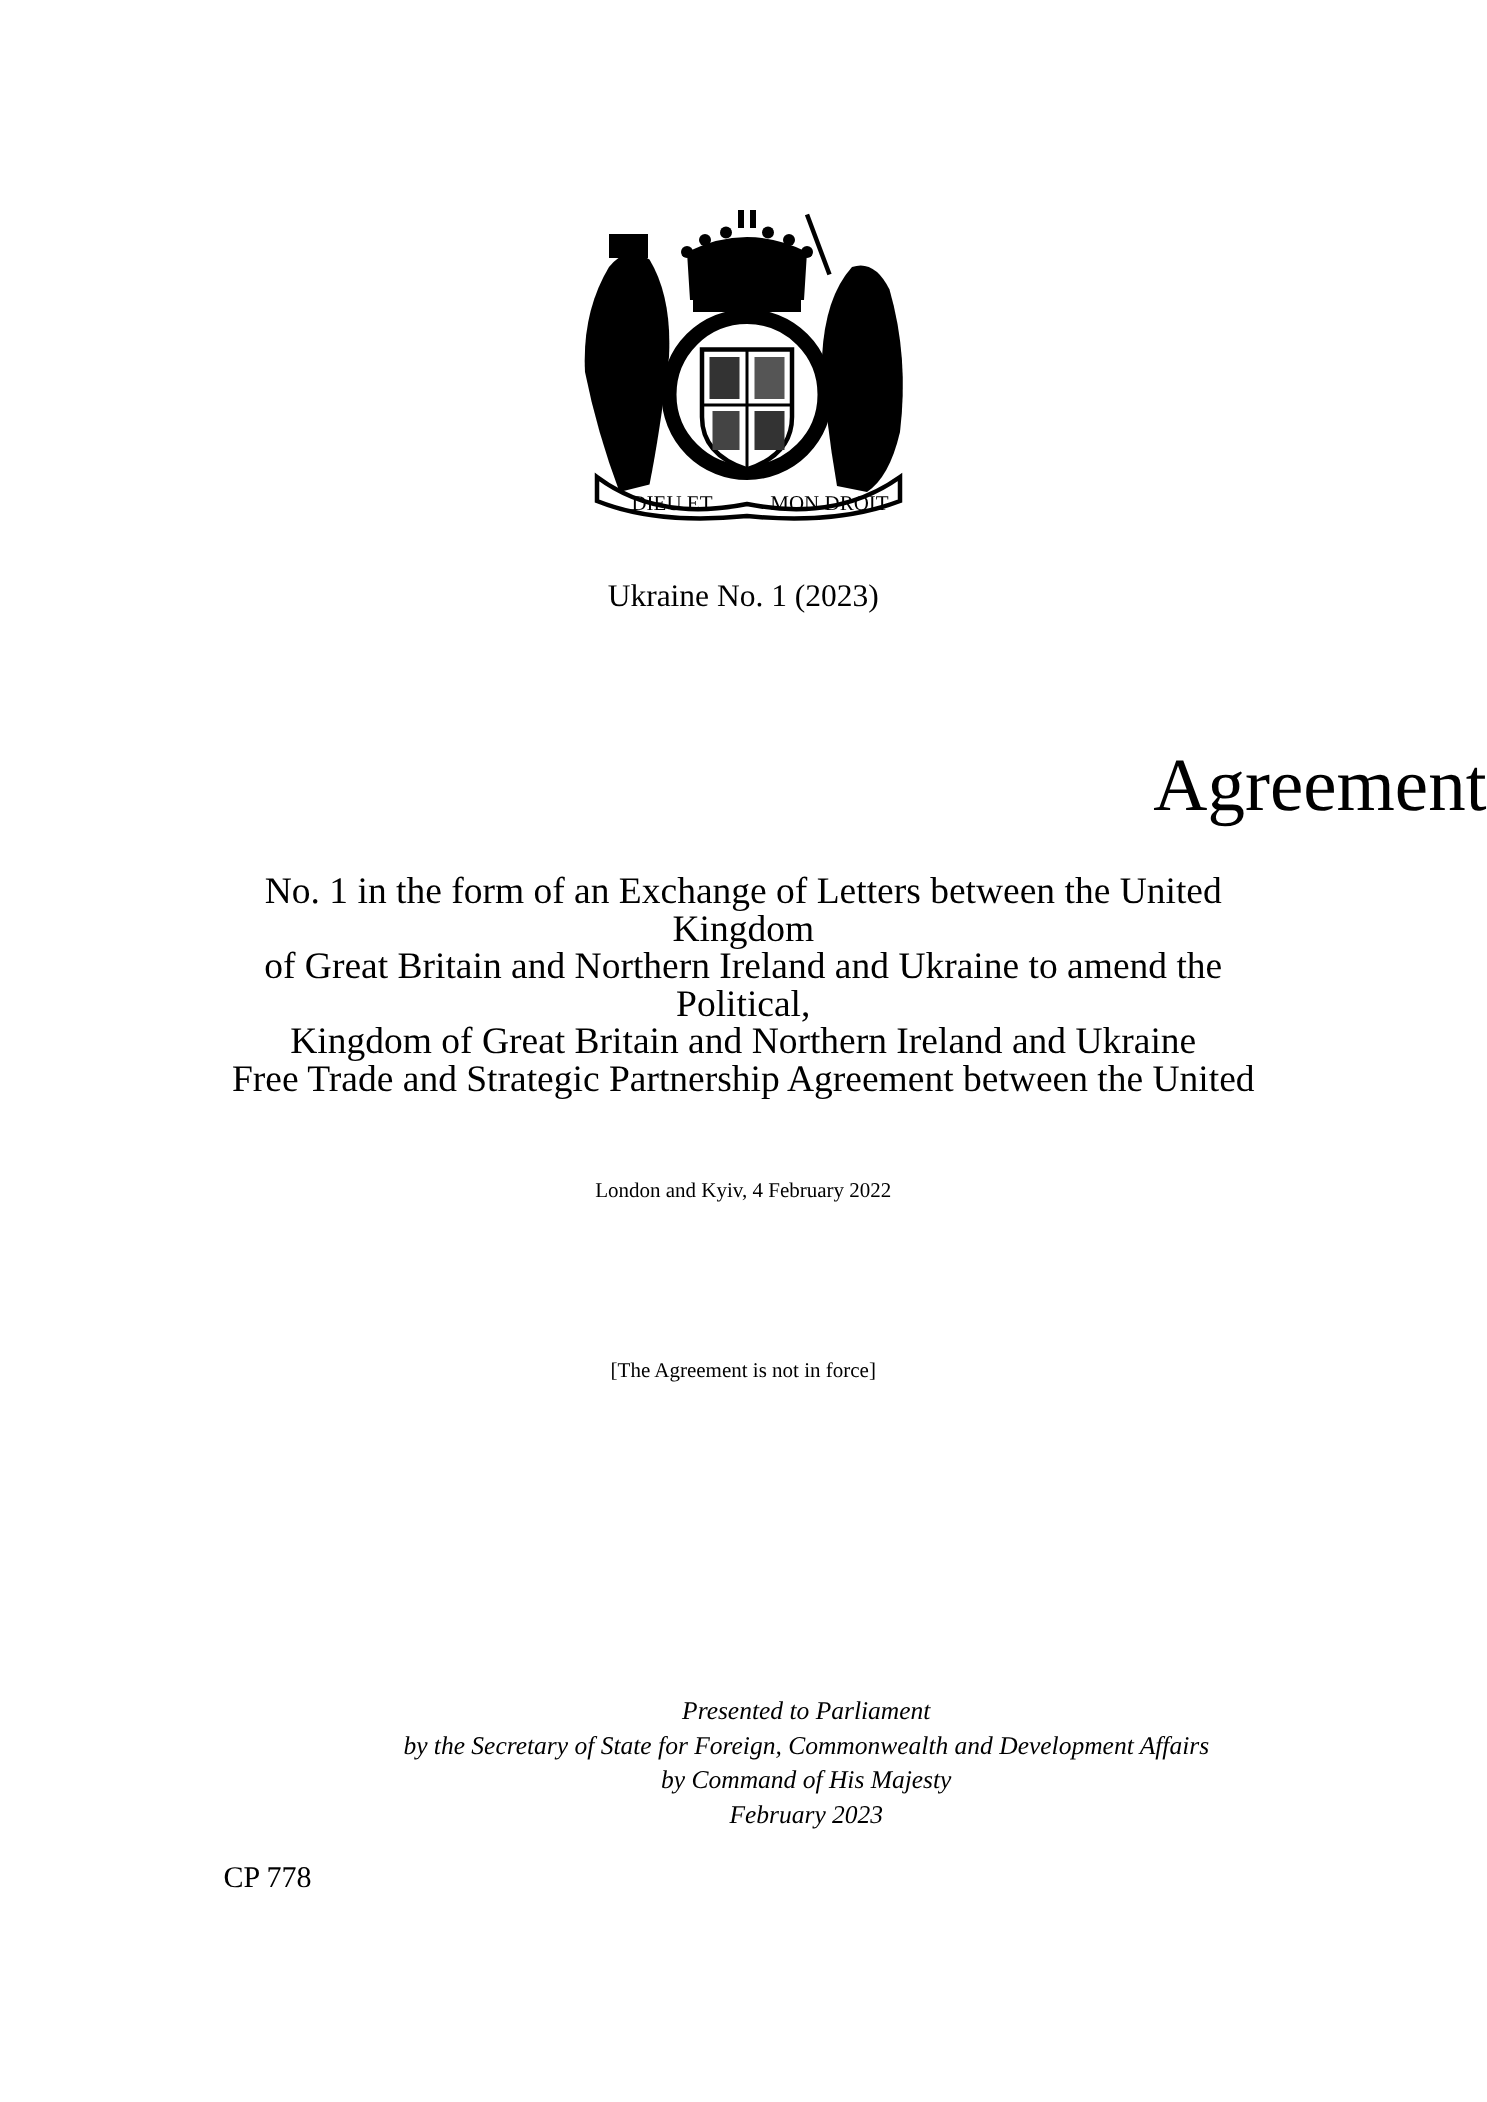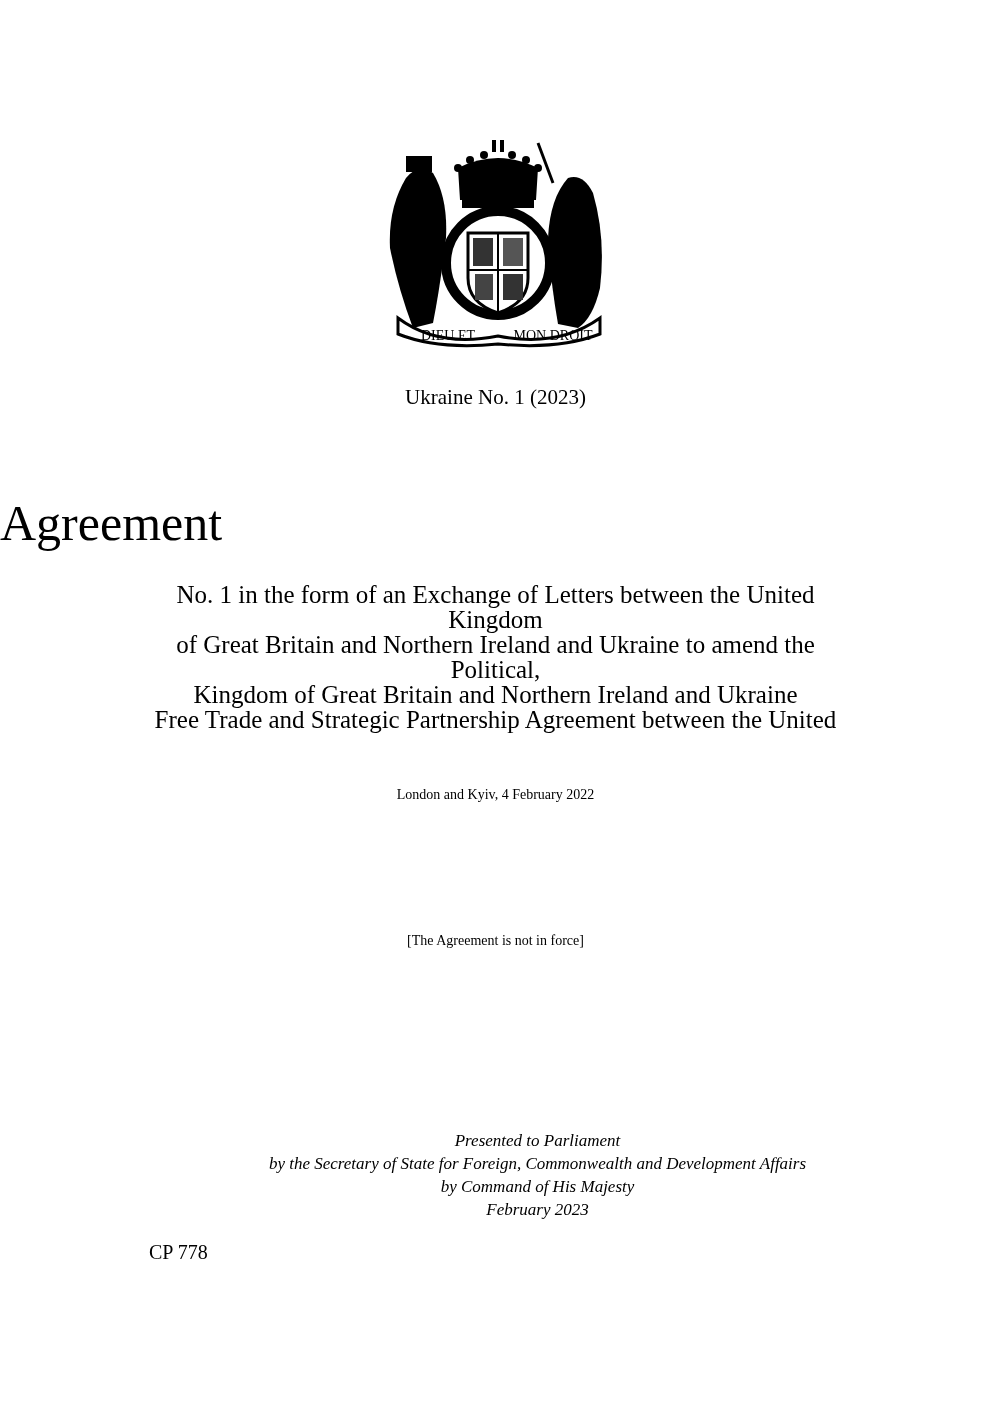--- a/index.html
+++ b/index.html
@@ -1,24 +1,24 @@
 <!DOCTYPE html>
 <html><head>
   <meta charset="utf-8">
   <style>
     html, body { margin: 0; padding: 0; background: #ffffff; }
     body { width: 991px; height: 1401px; position: relative; overflow: hidden;
            font-family: "Liberation Serif", "DejaVu Serif", serif; color: #000; }
     .page { position: absolute; left: 0; top: 0; width: 919px; height: 1401px; background: #fff; }
     .crest { position: absolute; left: 378px; top: 138px; width: 240px; height: 212px; }
     .series { position: absolute; left: 0; width: 991px; top: 385px; text-align: center; font-size: 21px; }
-    .title { position: absolute; left: 0; width: 991px; top: 493px; text-align: left; font-size: 50px; line-height: 60px; }
+    .title { position: absolute; left: 0; width: 991px; top: 493px; text-align: right; font-size: 50px; line-height: 60px; }
     .subtitle { position: absolute; left: 140px; width: 711px; top: 582px; text-align: center; font-size: 25px; line-height: 25px; }
     .place-date { position: absolute; left: 0; width: 991px; top: 787px; text-align: center; font-size: 14px; }
-    .status { position: absolute; left: 0; width: 991px; top: 933px; text-align: center; font-size: 14px; }
+    .status { position: absolute; left: 0; width: 991px; top: 907px; text-align: center; font-size: 14px; }
     .presented { position: absolute; left: 0; width: 991px; top: 1129px; text-align: center; font-size: 17px; line-height: 23px; font-style: italic; margin-left: 42px; }
     .presented div { display: block; }
     .cp { position: absolute; left: 149px; top: 1241px; font-size: 20px; }
   </style>
 </head>
 <body>
 
 <div class="page">
 
   <div class="crest">

